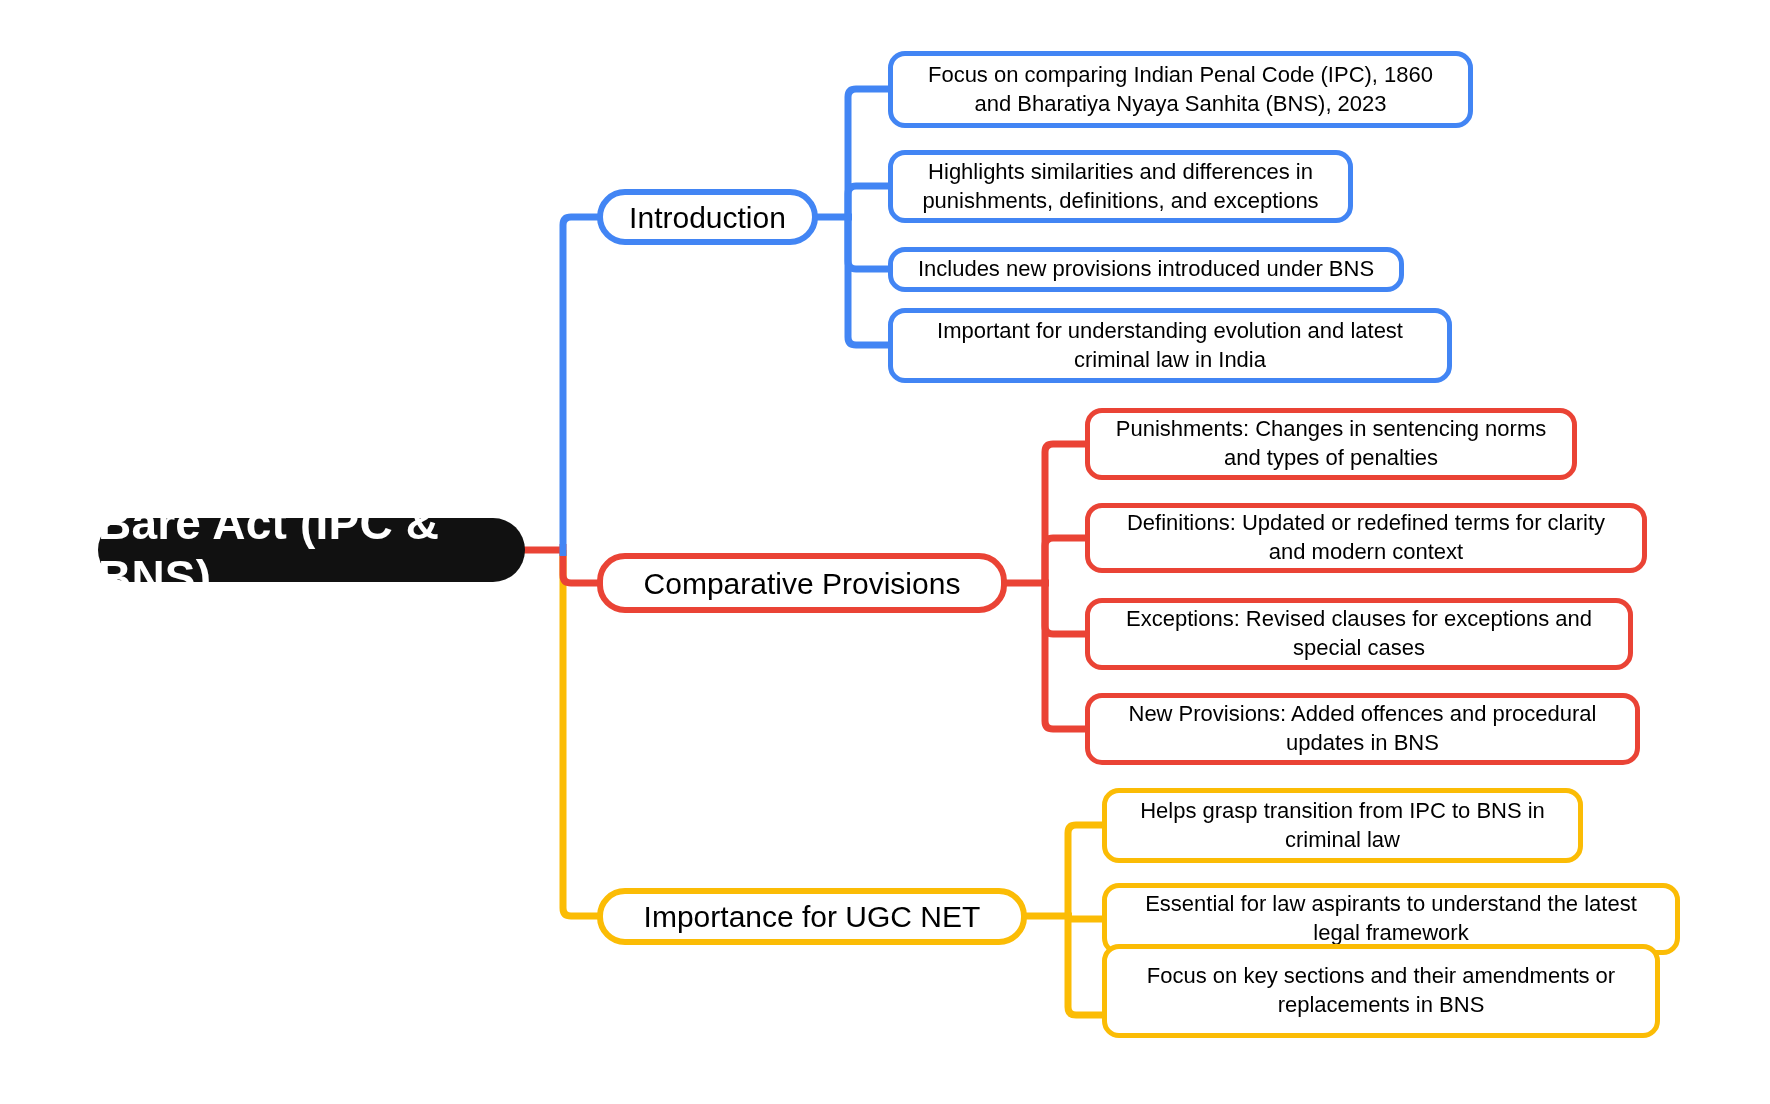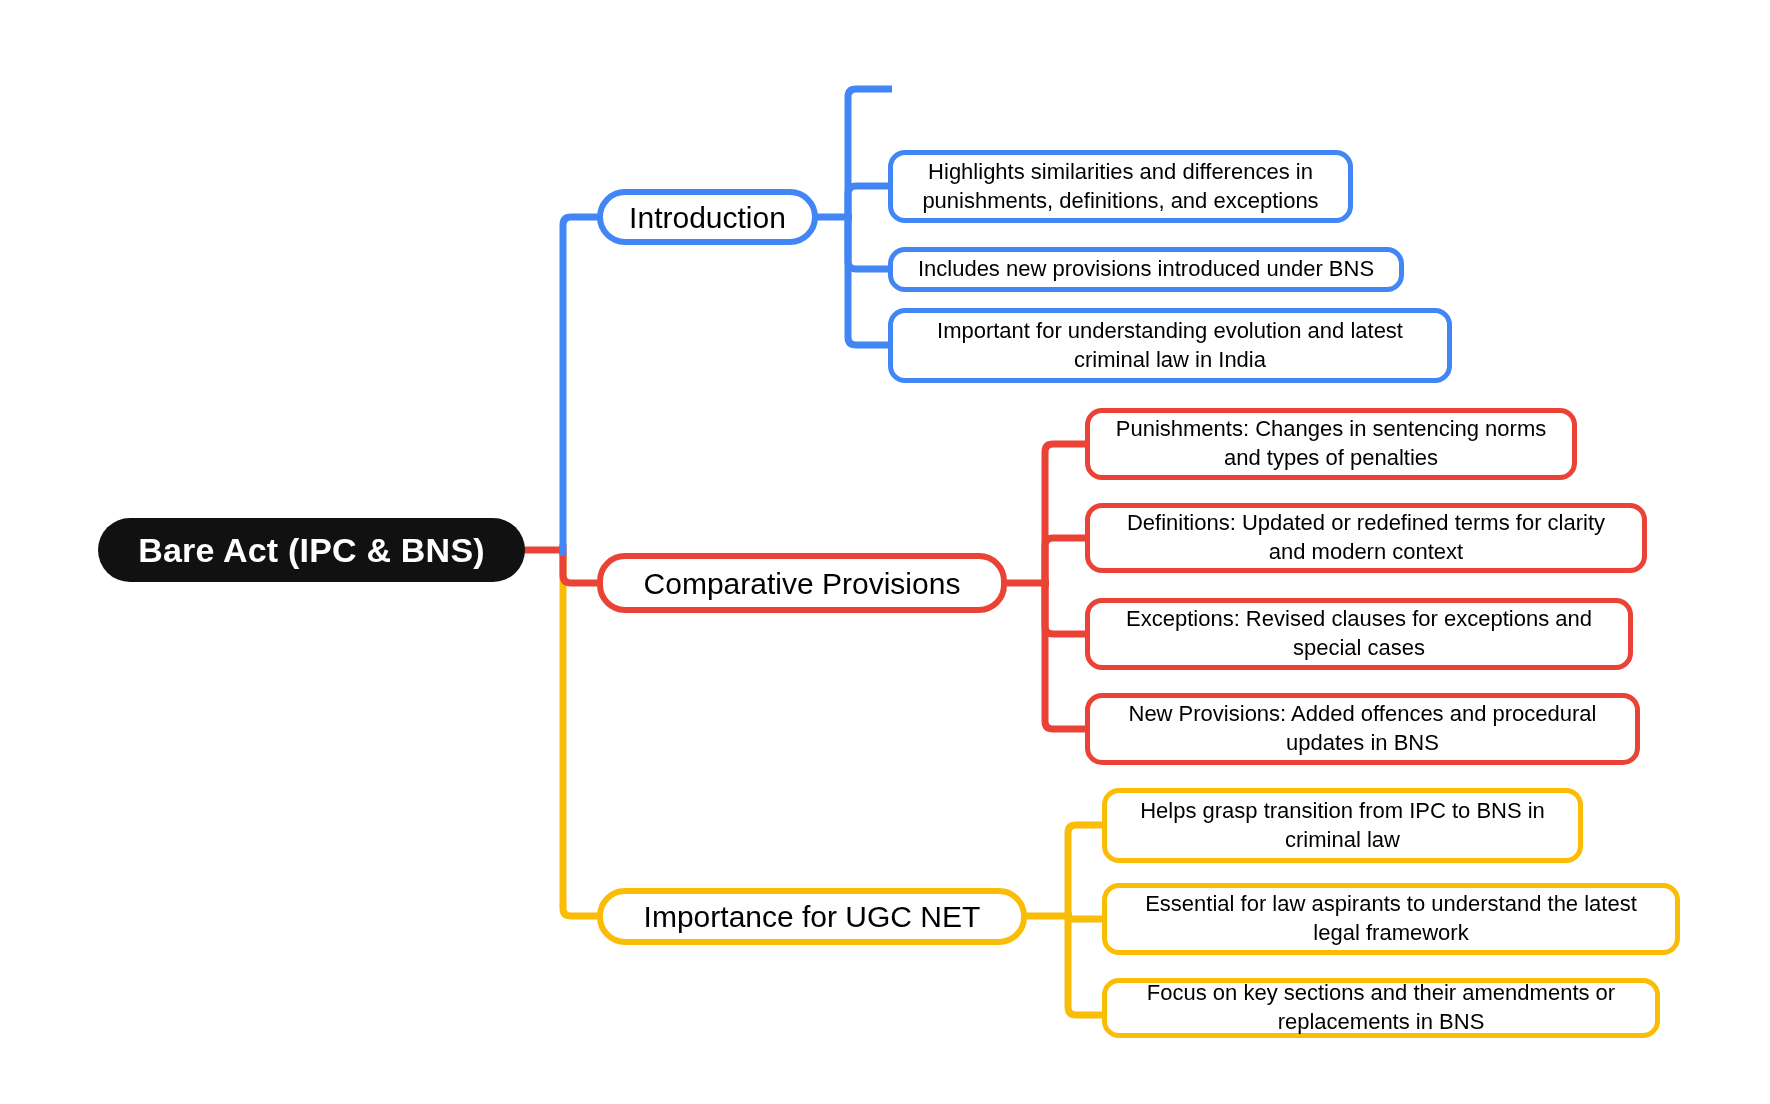--- a/index.html
+++ b/index.html
@@ -9,21 +9,21 @@
   }
   .wires{position:absolute;left:0;top:0;}
   .wires path{fill:none;stroke-width:7px;}
   .wires path.blue{stroke:var(--blue);}
   .wires path.red{stroke:var(--red);}
   .wires path.yellow{stroke:var(--yellow);}
 
   .root{
     position:absolute;background:var(--root_bg);color:var(--root_text);
     border-radius:32px;display:flex;align-items:center;justify-content:center;
-    font-size:34px;font-weight:bold;letter-spacing:.2px;box-sizing:border-box;
+    font-size:46px;font-weight:bold;letter-spacing:.2px;box-sizing:border-box;
   }
   .branch{
     position:absolute;background:#fff;border:6px solid;border-radius:28px;
     display:flex;align-items:center;justify-content:center;
     font-size:30px;line-height:1.1;box-sizing:border-box;white-space:nowrap;
   }
   .branch.blue{border-color:var(--blue);}
   .branch.red{border-color:var(--red);}
   .branch.yellow{border-color:var(--yellow);}
 
@@ -69,20 +69,23 @@
     <path class="yellow" d="M1068 916 V1007 Q1068 1015 1076 1015 H1106"></path>
   </svg>
 
   <div class="root" style="left:98px;top:518px;width:427px;height:64px">
     <span>Bare Act (IPC &amp; BNS)</span>
   </div>
 
   <div class="branch blue" style="left:597px;top:189px;width:221px;height:56px">
     <span>Introduction</span>
   </div>
+  <div class="leaf blue" style="left:888px;top:51px;width:585px;height:77px">
+    <span>Focus on comparing Indian Penal Code (IPC), 1860 and Bharatiya Nyaya Sanhita (BNS), 2023</span>
+  </div>
   <div class="leaf blue" style="left:888px;top:150px;width:465px;height:73px">
     <span>Highlights similarities and differences in punishments, definitions, and exceptions</span>
   </div>
   <div class="leaf blue" style="left:888px;top:247px;width:516px;height:45px">
     <span>Includes new provisions introduced under BNS</span>
   </div>
   <div class="leaf blue" style="left:888px;top:308px;width:564px;height:75px">
     <span>Important for understanding evolution and latest criminal law in India</span>
   </div>
 
@@ -104,18 +107,18 @@
 
   <div class="branch yellow" style="left:597px;top:888px;width:430px;height:57px">
     <span>Importance for UGC NET</span>
   </div>
   <div class="leaf yellow" style="left:1102px;top:788px;width:481px;height:75px">
     <span>Helps grasp transition from IPC to BNS in criminal law</span>
   </div>
   <div class="leaf yellow" style="left:1102px;top:883px;width:578px;height:72px">
     <span>Essential for law aspirants to understand the latest legal framework</span>
   </div>
-  <div class="leaf yellow" style="left:1102px;top:978px;width:558px;height:60px">
+  <div class="leaf yellow" style="left:1102px;top:944px;width:558px;height:94px">
     <span>Focus on key sections and their amendments or replacements in BNS</span>
   </div>
 
 
 </div>
 
 </body></html>

